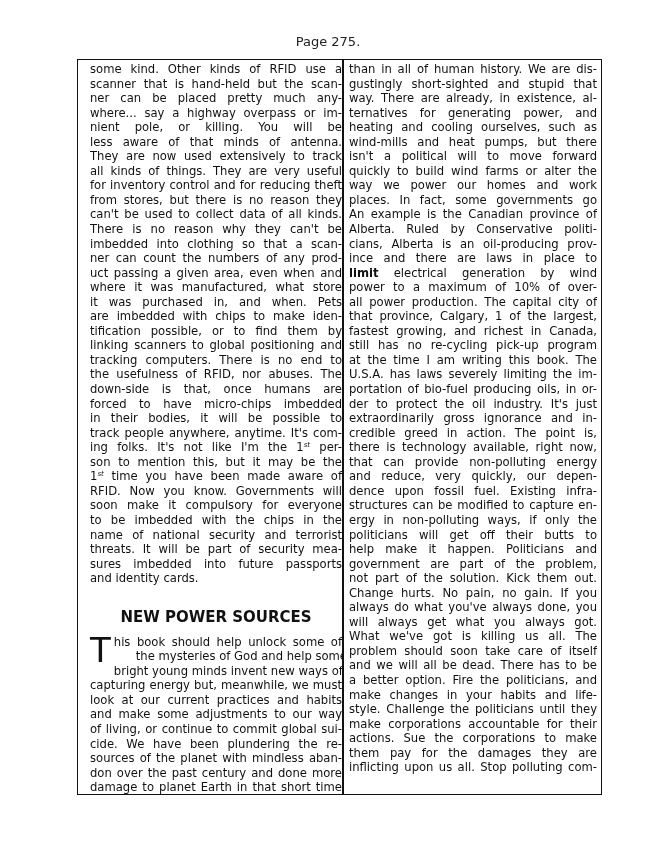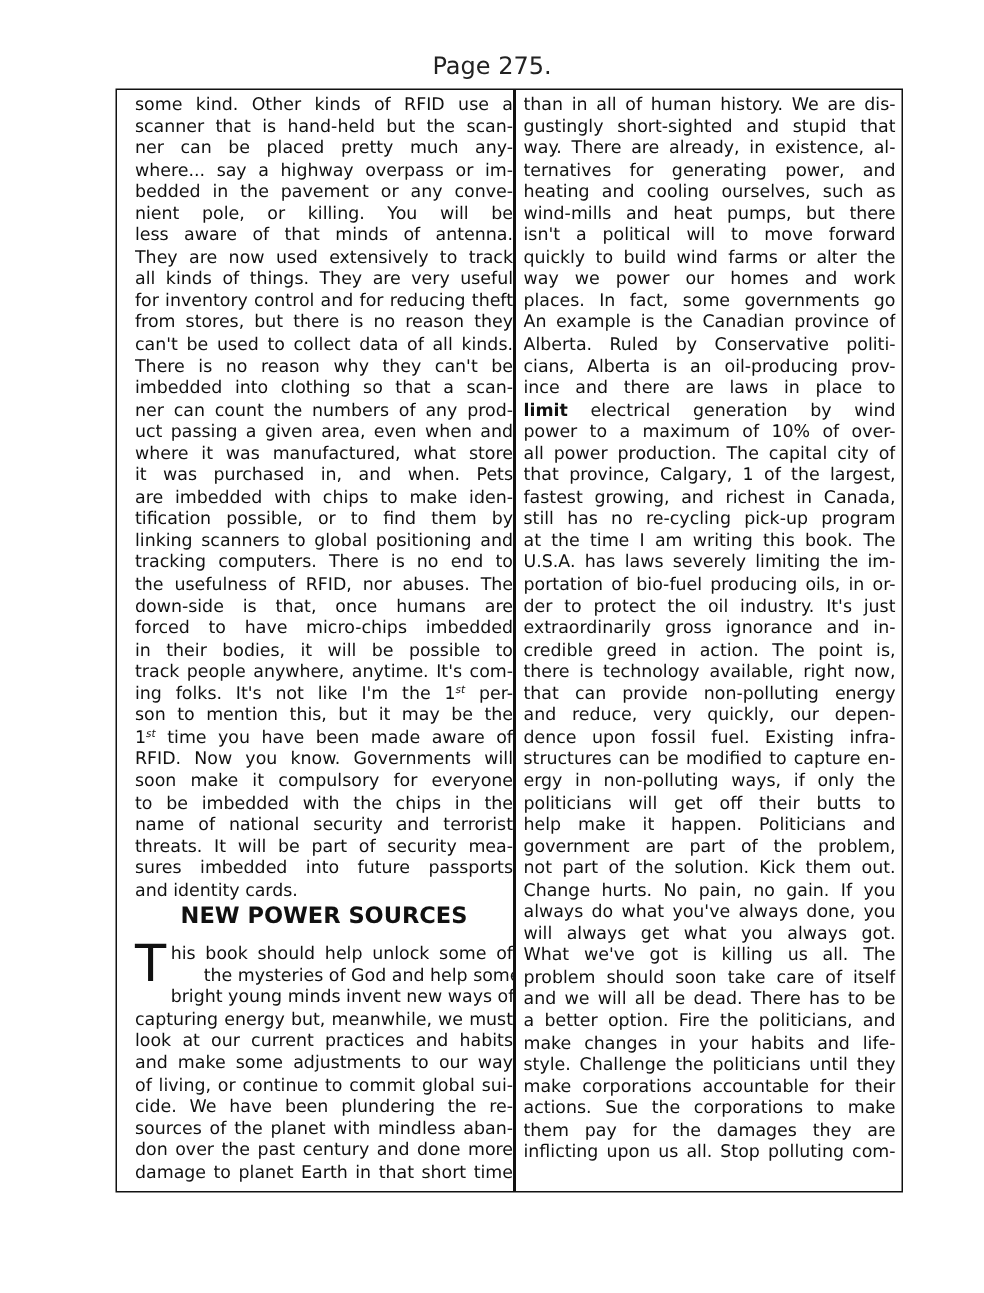--- a/index.html
+++ b/index.html
@@ -1,48 +1,47 @@
 <!DOCTYPE html>
 <html><head>
 <meta charset="utf-8">
 <style>
   html, body { margin: 0; padding: 0; background: #ffffff; }
   body { width: 656px; height: 862px; position: relative; overflow: hidden;
          font-family: "DejaVu Sans", sans-serif; color: #111; }
   .page-header { position: absolute; top: 34px; left: 0; width: 656px; text-align: center;
-                 font-size: 16px; color: #222; }
+                 font-size: 13px; color: #222; }
   .frame { position: absolute; left: 77px; top: 59px; width: 525px; height: 736px;
            border: 1.5px solid #111; box-sizing: border-box; }
   .divider { position: absolute; left: 264px; top: 0; bottom: 0; width: 1.5px; background: #111; }
   .col { position: absolute; top: 2px; font-size: 11.6px; line-height: 14.55px; }
   .col-left { left: 12px; width: 252px; }
   .col-right { left: 271px; width: 248px; }
   .ln { display: block; white-space: nowrap; text-align: justify; text-align-last: justify; height: 14.55px; overflow: hidden; }
   .ln.last { text-align-last: left; }
   .heading { display: block; text-align: center; font-weight: bold; font-size: 15px;
-             height: 20px; line-height: 20px; margin-top: 0; margin-bottom: 8px; }
+             height: 20px; line-height: 20px; margin-top: 21px; margin-bottom: 8px; }
   .drop { float: left; font-size: 34px; line-height: 28px; margin: 1px 3px 0 0; height: 29px; }
   .indent { padding-left: 22px; }
   .bold { font-weight: bold; }
   sup { font-size: 7px; line-height: 0; vertical-align: 4px; font-style: italic; }
 </style>
 </head>
 <body>
 
 <div class="page-header">Page 275.</div>
 
 <div class="frame">
   <div class="divider"></div>
 
   <div class="col col-left" id="leftcol">
       <span class="ln">some kind.  Other kinds of RFID use a</span>
       <span class="ln">scanner that is hand-held but the scan-</span>
       <span class="ln">ner can be  placed pretty much any-</span>
       <span class="ln">where... say a highway overpass or im-</span>
-      <span class="ln">bedded in the pavement or any conve-</span>
       <span class="ln">nient pole, or killing.  You  will  be</span>
       <span class="ln">less  aware  of  that  minds of antenna.</span>
       <span class="ln">They are now used extensively to track</span>
       <span class="ln">all kinds of things.  They are very useful</span>
       <span class="ln">for inventory control and for reducing theft</span>
       <span class="ln">from stores,  but there is no reason they</span>
       <span class="ln">can't be used to collect data of all kinds.</span>
       <span class="ln">There is no reason  why  they  can't be</span>
       <span class="ln">imbedded into clothing so that a scan-</span>
       <span class="ln">ner can count the numbers of any prod-</span>

